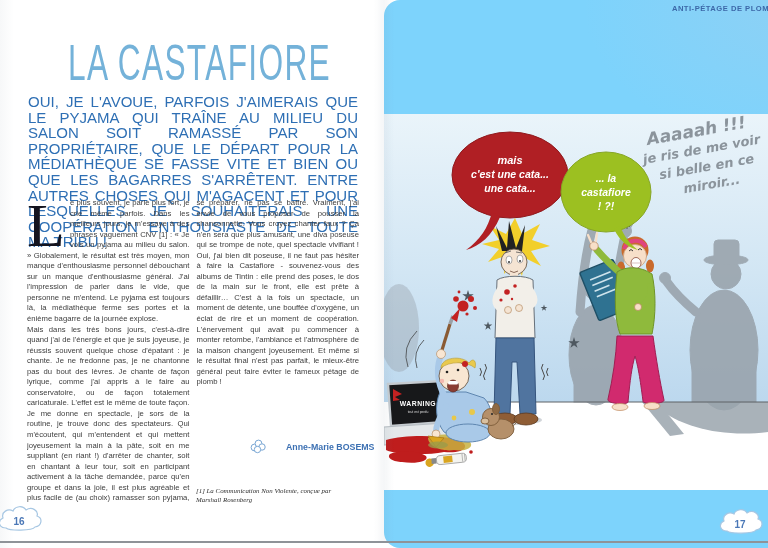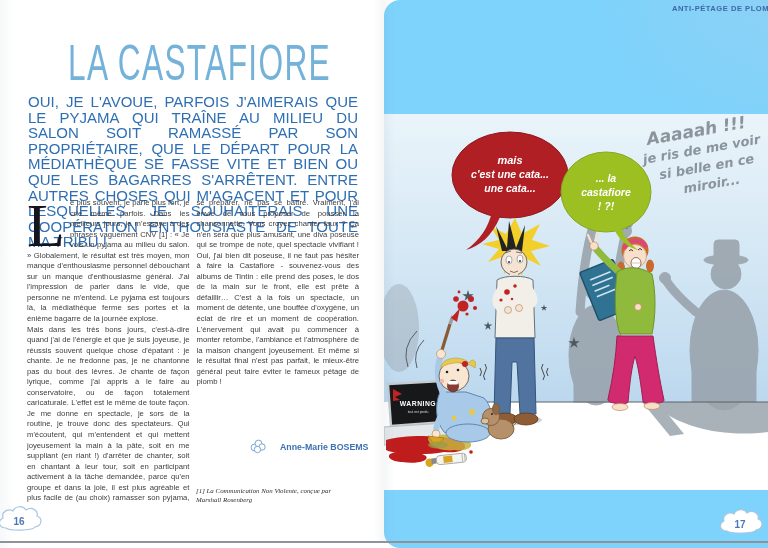--- a/index.html
+++ b/index.html
@@ -18,21 +18,21 @@
   #article-title{position:absolute;left:68px;top:34px;color:#74b2d9;font-size:48px;font-weight:400;
       letter-spacing:2px;white-space:nowrap;transform:scale(.66,1.04);transform-origin:left top;}
   #article-intro{position:absolute;left:28px;top:94px;width:330px;color:#2e6fb4;font-weight:normal;
       font-size:15px;line-height:15.6px;text-align:justify;text-align-last:left;}
   #article-body{position:absolute;left:27px;top:198px;width:332px;height:314px;overflow:hidden;
       column-count:2;column-gap:7px;column-fill:auto;
       font-size:7.7px;line-height:10.55px;color:#3d3d3d;text-align:justify;}
   #article-body p{margin:0;}
   #dropcap{float:left;font-family:"Liberation Serif",serif;font-size:62px;line-height:48px;
       color:#14141f;margin:3px 5px 0 0;}
-  #author-line{position:absolute;left:249px;top:439px;display:flex;align-items:center;gap:13px;}
+  #author-line{position:absolute;left:249px;top:439px;display:flex;align-items:center;gap:19px;}
   #author-name{color:#3d71b3;font-weight:bold;font-size:8.8px;white-space:nowrap;}
   #footnote{position:absolute;left:196px;top:487px;width:158px;font-family:"Liberation Serif",serif;
       font-style:italic;font-size:6.9px;line-height:8.6px;color:#2e2e2e;}
   
   #section-label{position:absolute;right:21px;top:4px;color:#3c68a8;font-weight:bold;
       font-size:7.6px;letter-spacing:.5px;}
   .folio{position:absolute;width:46px;height:32px;}
   #folio-left{left:-4px;top:504px;}
   #folio-right{left:717px;top:507px;}
   .folio text{font-size:10px;font-weight:bold;fill:#4a77b6;font-family:"Liberation Sans",sans-serif;}

